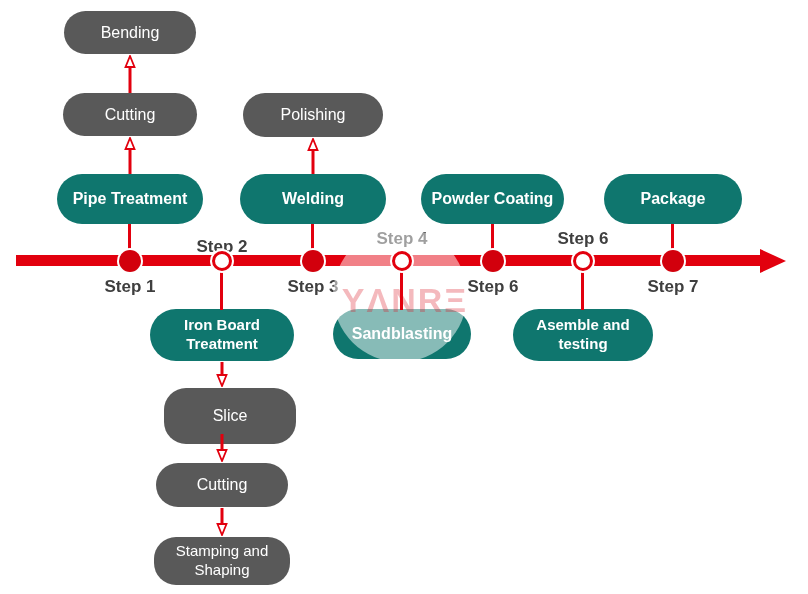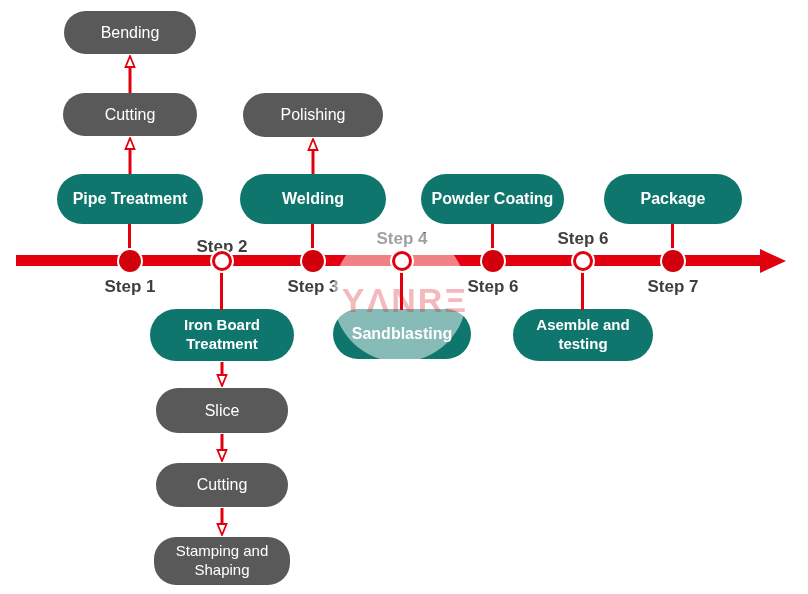--- a/index.html
+++ b/index.html
@@ -32,21 +32,21 @@
     font-size:34px;font-weight:bold;letter-spacing:2px;color:rgba(219,24,36,0.30);}
   
   #n-bending{left:64px;top:11px;width:132px;height:43px;}
   #n-cutting-top{left:63px;top:93px;width:134px;height:43px;}
   #n-pipe{left:57px;top:174px;width:146px;height:50px;}
   #n-polishing{left:243px;top:93px;width:140px;height:44px;}
   #n-welding{left:240px;top:174px;width:146px;height:50px;}
   #n-powder{left:421px;top:174px;width:143px;height:50px;}
   #n-package{left:604px;top:174px;width:138px;height:50px;}
   #n-ironboard{left:150px;top:309px;width:144px;height:52px;}
-  #n-slice{left:156px;top:388px;width:132px;height:45px;}
+  #n-slice{left:164px;top:388px;width:132px;height:56px;}
   #n-cutting-bottom{left:156px;top:463px;width:132px;height:44px;}
   #n-stamping{left:154px;top:537px;width:136px;height:48px;}
   #n-sandblasting{left:333px;top:309px;width:138px;height:50px;}
   #n-assembly{left:513px;top:309px;width:140px;height:52px;}
 </style>
 </head>
 <body>
 
 <div id="stage">
 

